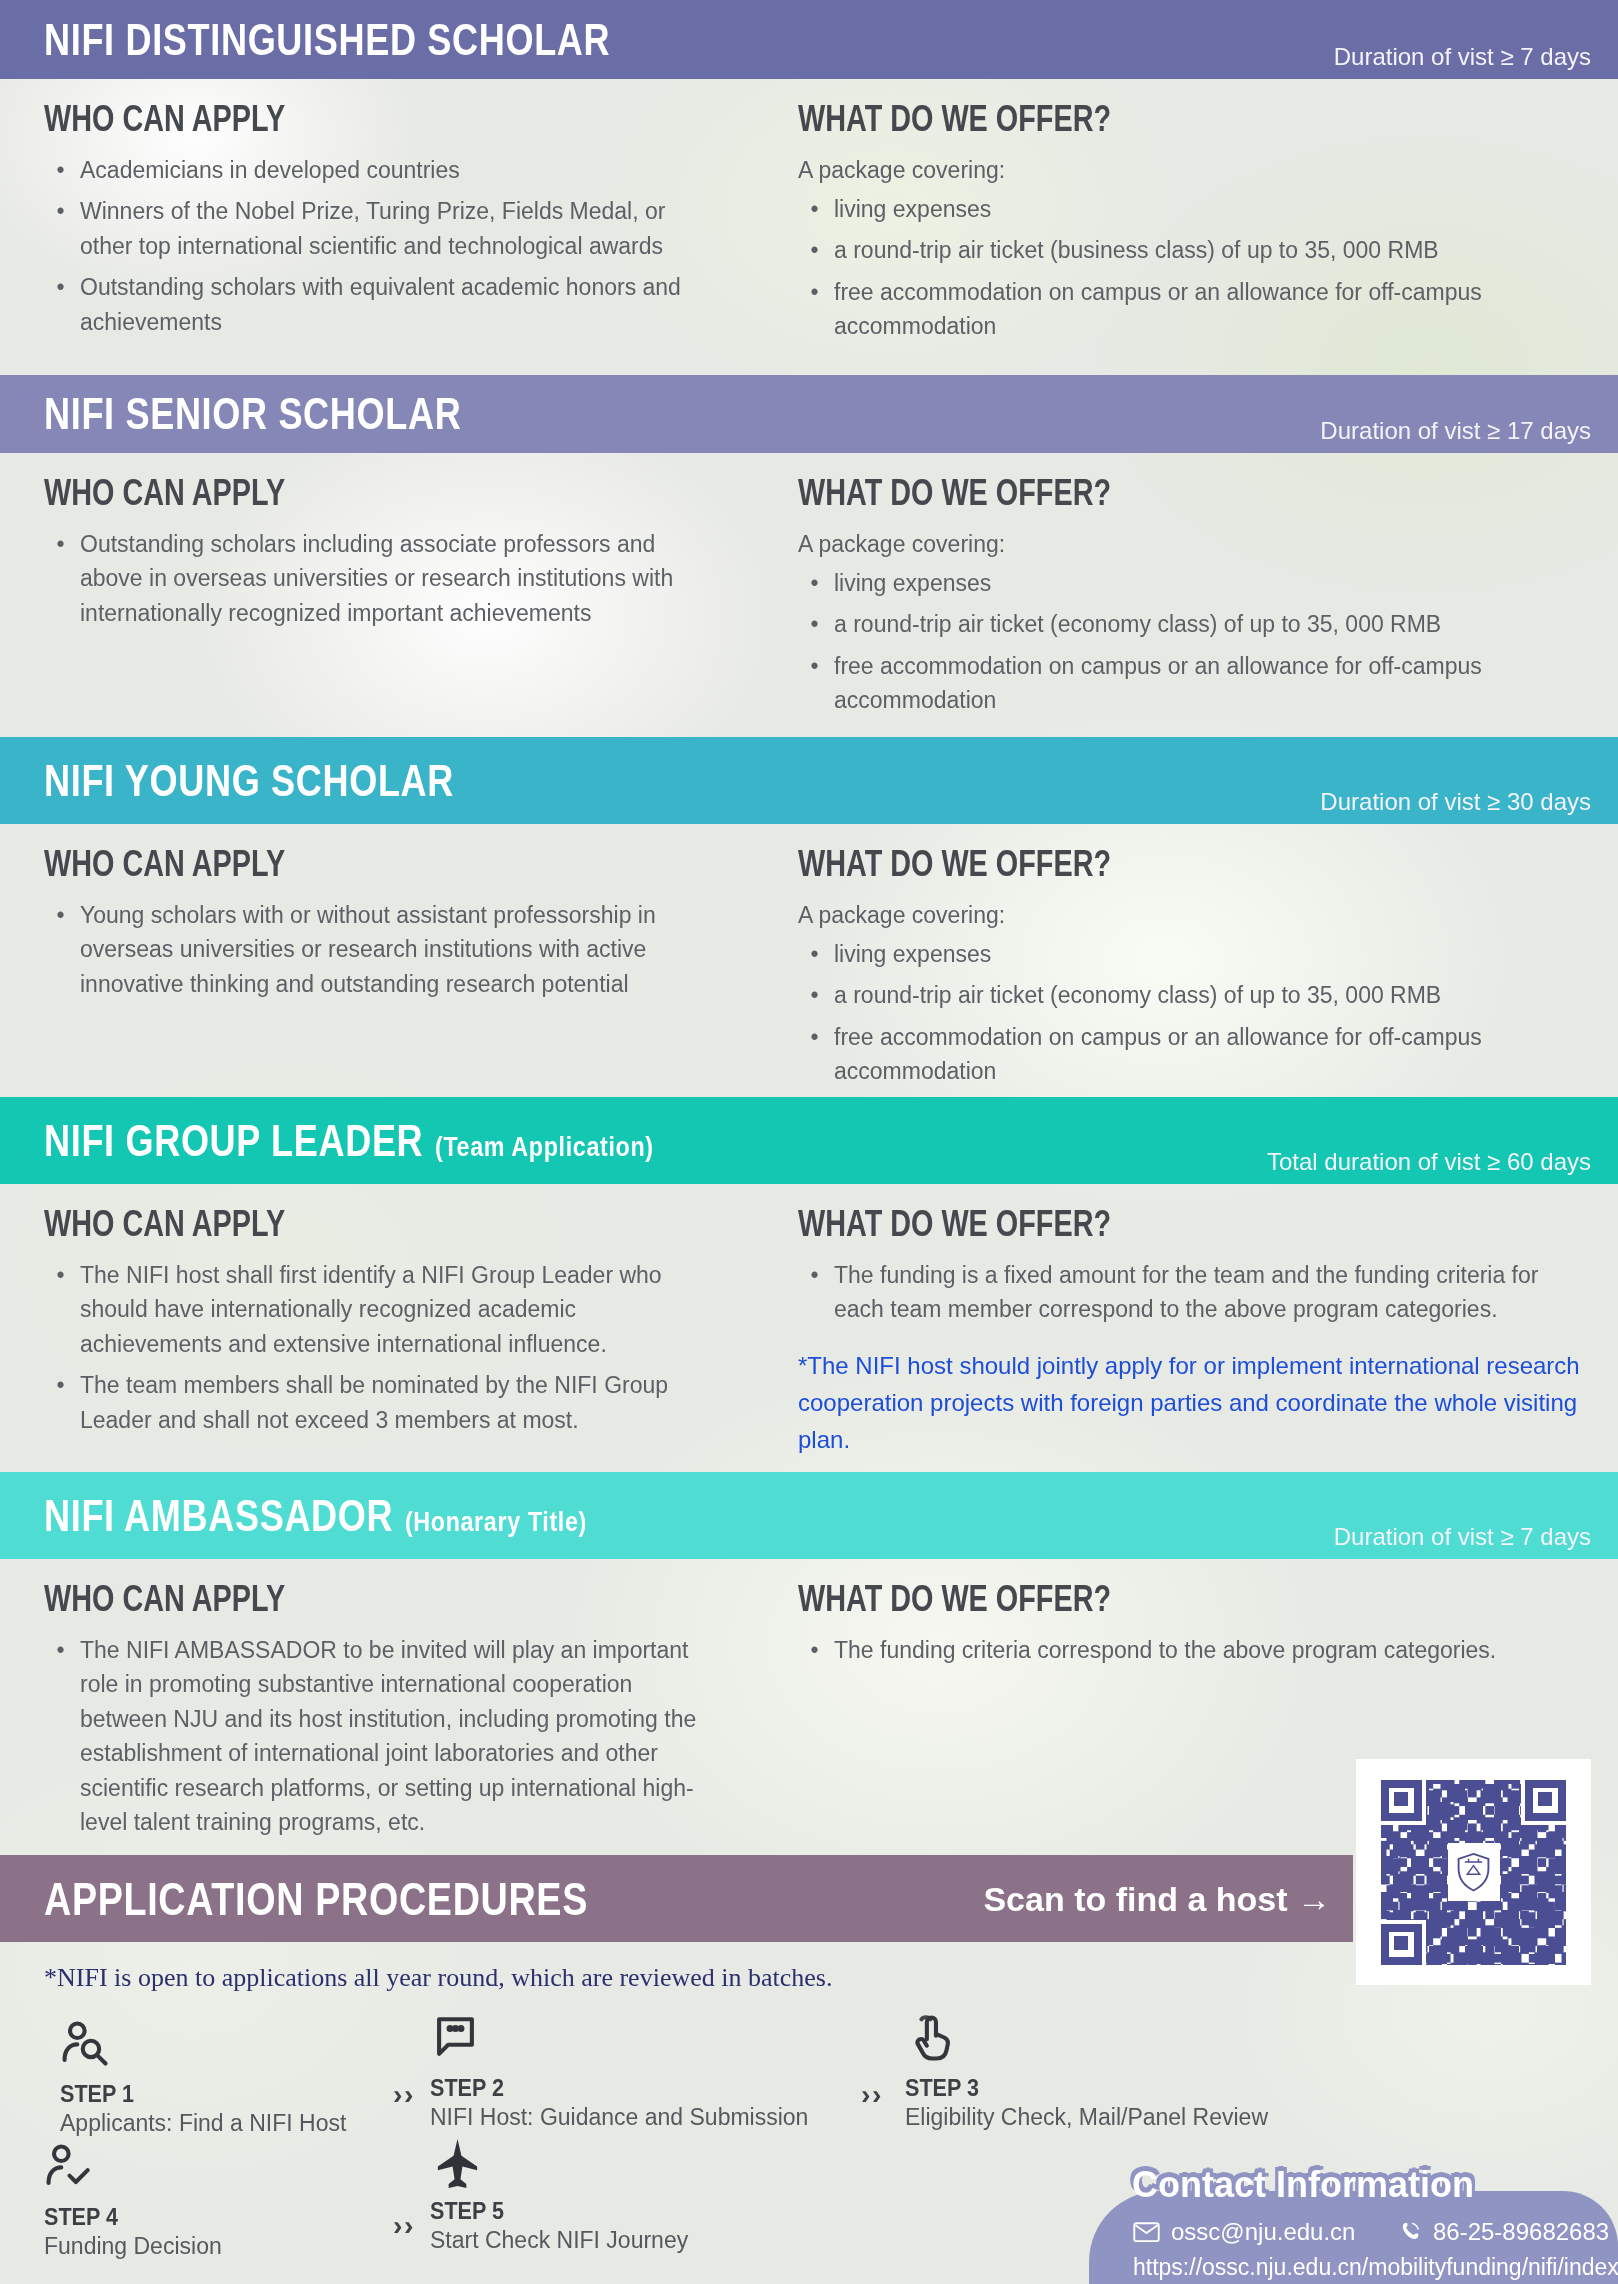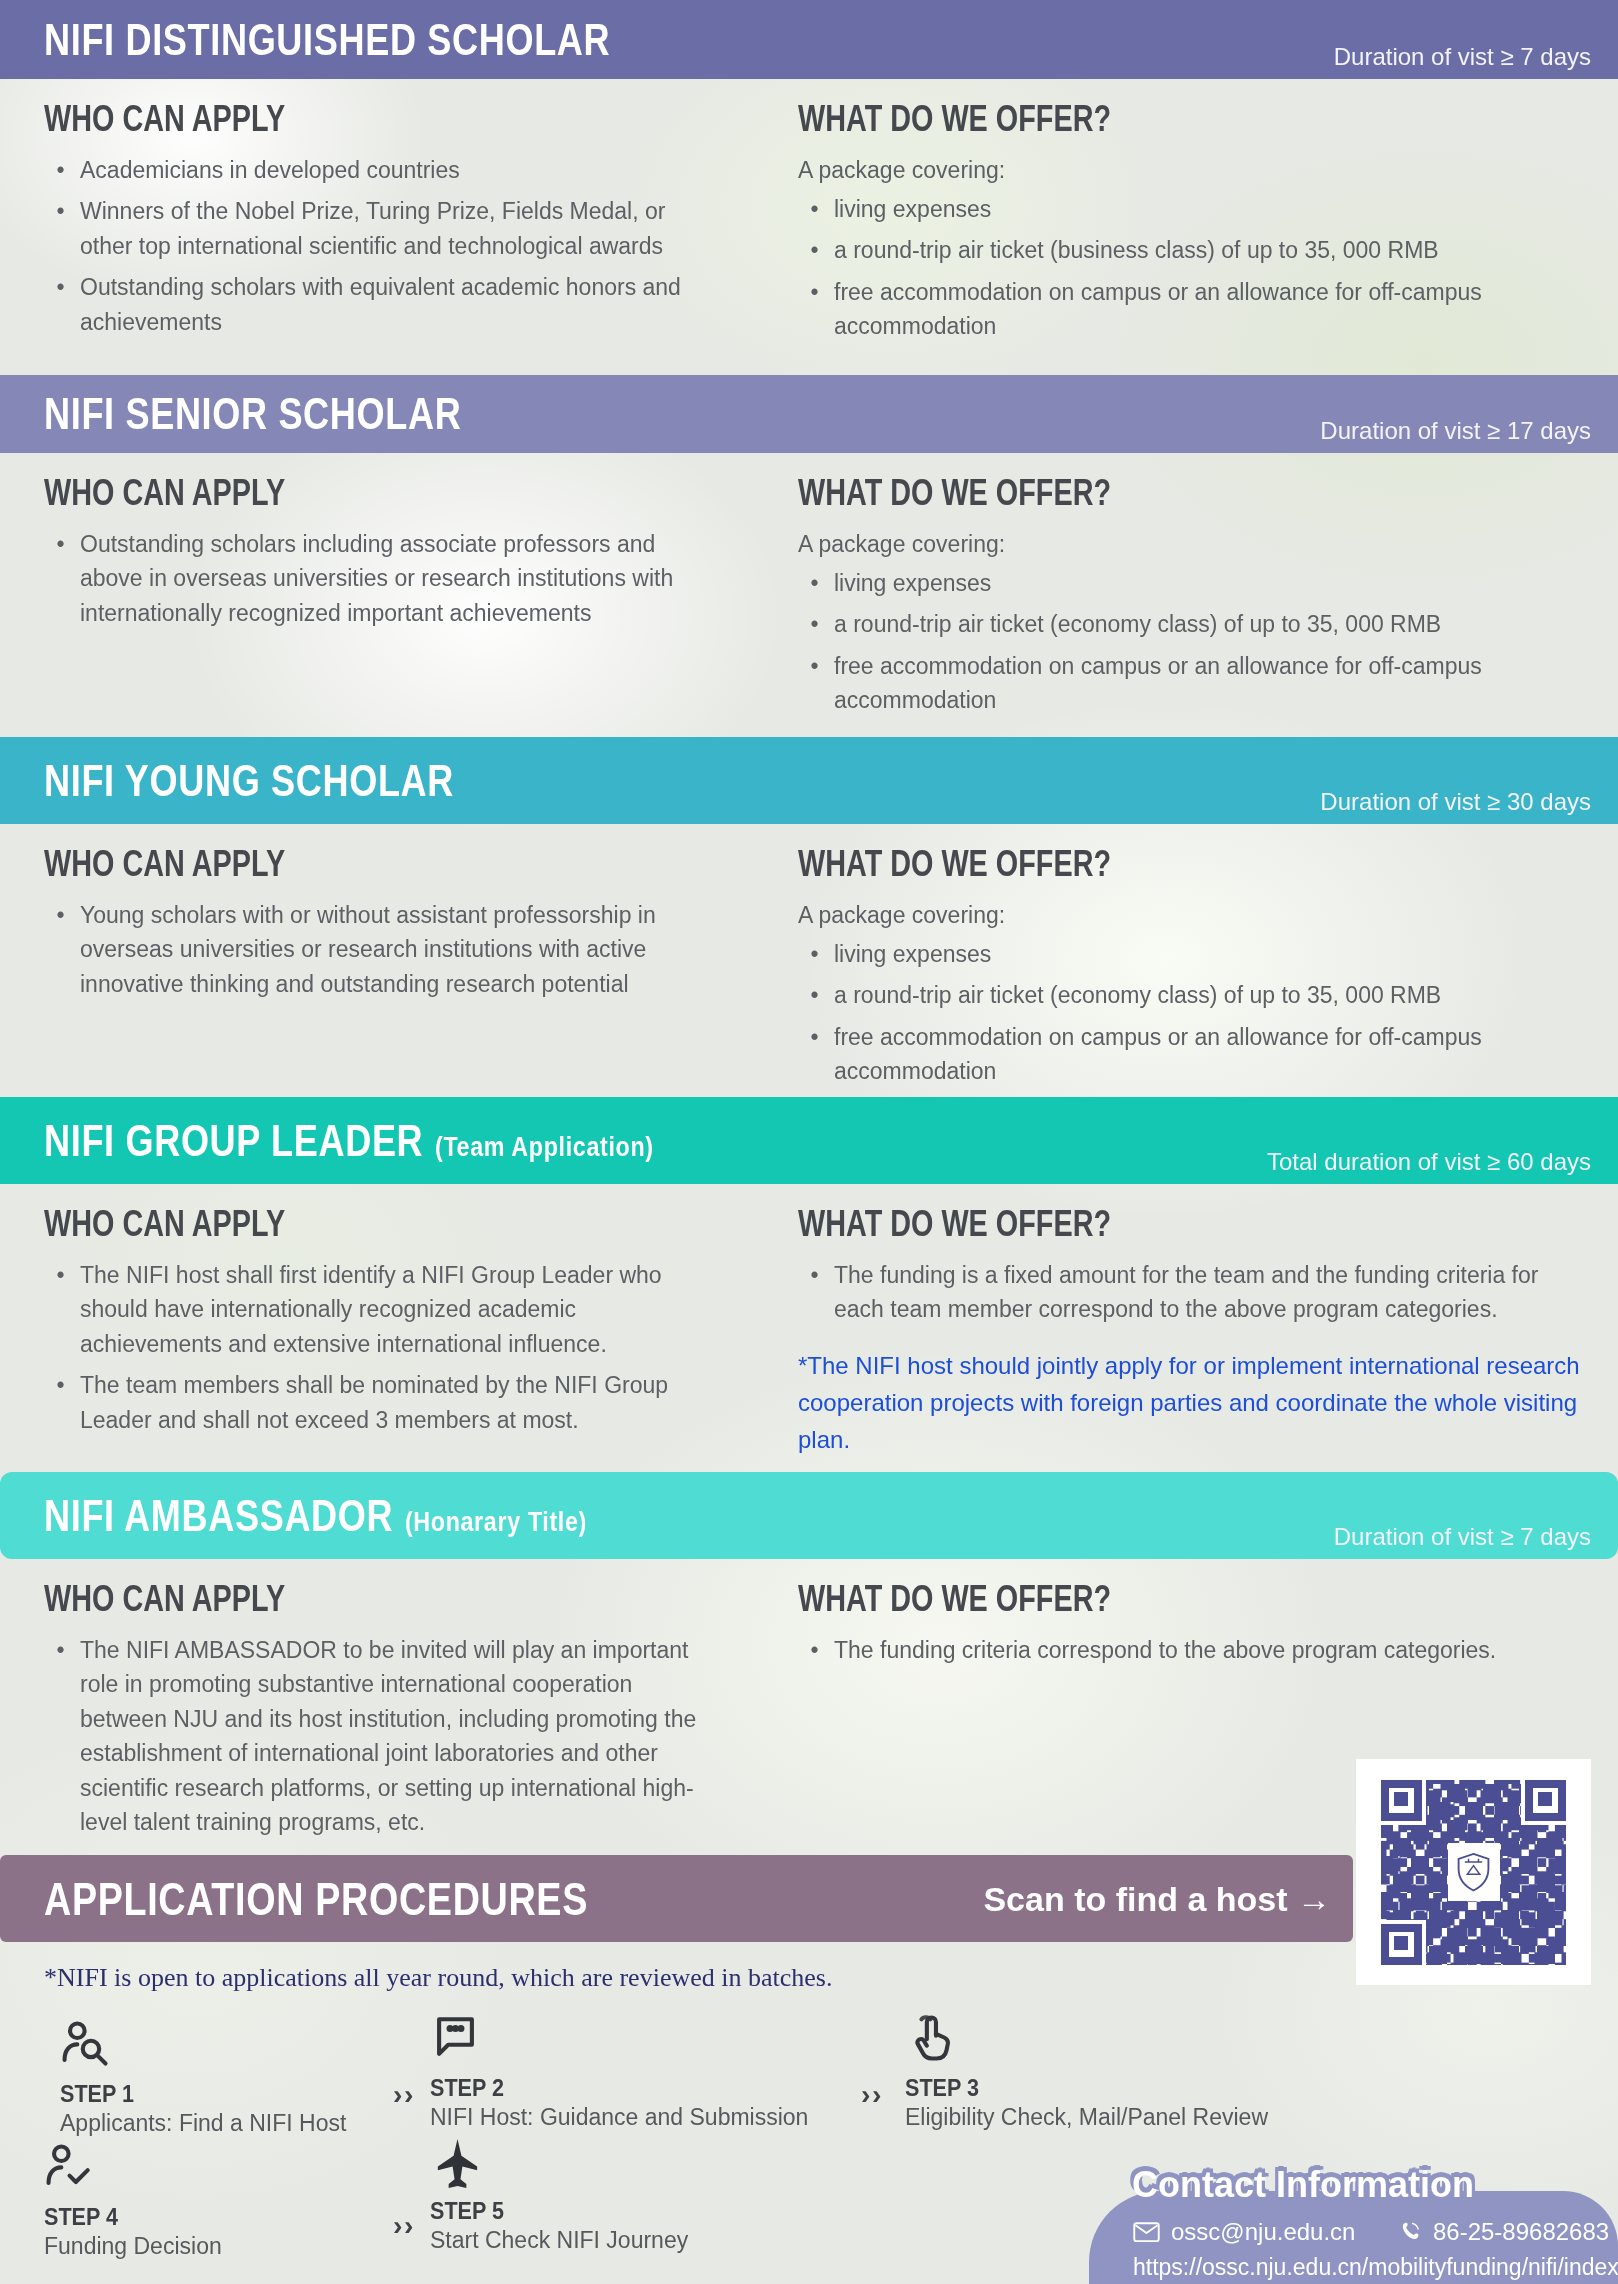--- a/index.html
+++ b/index.html
@@ -16,22 +16,22 @@
       radial-gradient(553px 411px at 58% 72%,rgba(246,248,241,.95),rgba(246,248,241,0) 72%),
       radial-gradient(490px 379px at 12% 86%,rgba(237,240,233,.92),rgba(237,240,233,0) 70%),
       radial-gradient(411px 300px at 92% 88%,rgba(240,243,236,.9),rgba(240,243,236,0) 70%);}
   .layer{position:relative;z-index:1;}
   
   .banner{position:relative;display:flex;align-items:center;width:100%;}
   .b1{height:79px;background:#6b6ea6;}
   .b2{height:78px;background:#8588b6;}
   .b3{height:87px;background:#3ab4c8;}
   .b4{height:87px;background:#14c7b2;}
-  .b5{height:87px;background:#4fdcd2;border-radius:12px;}
-  .bapp{height:87px;background:#8b7289;width:1353px;border-radius:6px;}
+  .b5{height:87px;background:#4fdcd2;}
+  .bapp{height:87px;background:#8b7289;width:1353px;}
   .btitle{margin:0 0 0 44px;color:#fff;font-size:44px;font-weight:700;letter-spacing:0.8px;
     white-space:nowrap;transform:scaleX(.82);transform-origin:left center;display:flex;align-items:baseline;}
   .bsub{font-size:28.4px;margin-left:14.2px;font-weight:700;}
   .duration{position:absolute;right:27px;bottom:8px;color:#f4f3fa;font-size:24px;}
   
   .sbody{position:relative;width:100%;}
   .h1{height:296px}.h2{height:284px}.h3{height:273px}.h4{height:288px}.h5{height:296px}
   .col{position:absolute;top:19px;}
   .col.left{left:44px;width:656px;}
   .col.right{left:798px;width:790px;}

